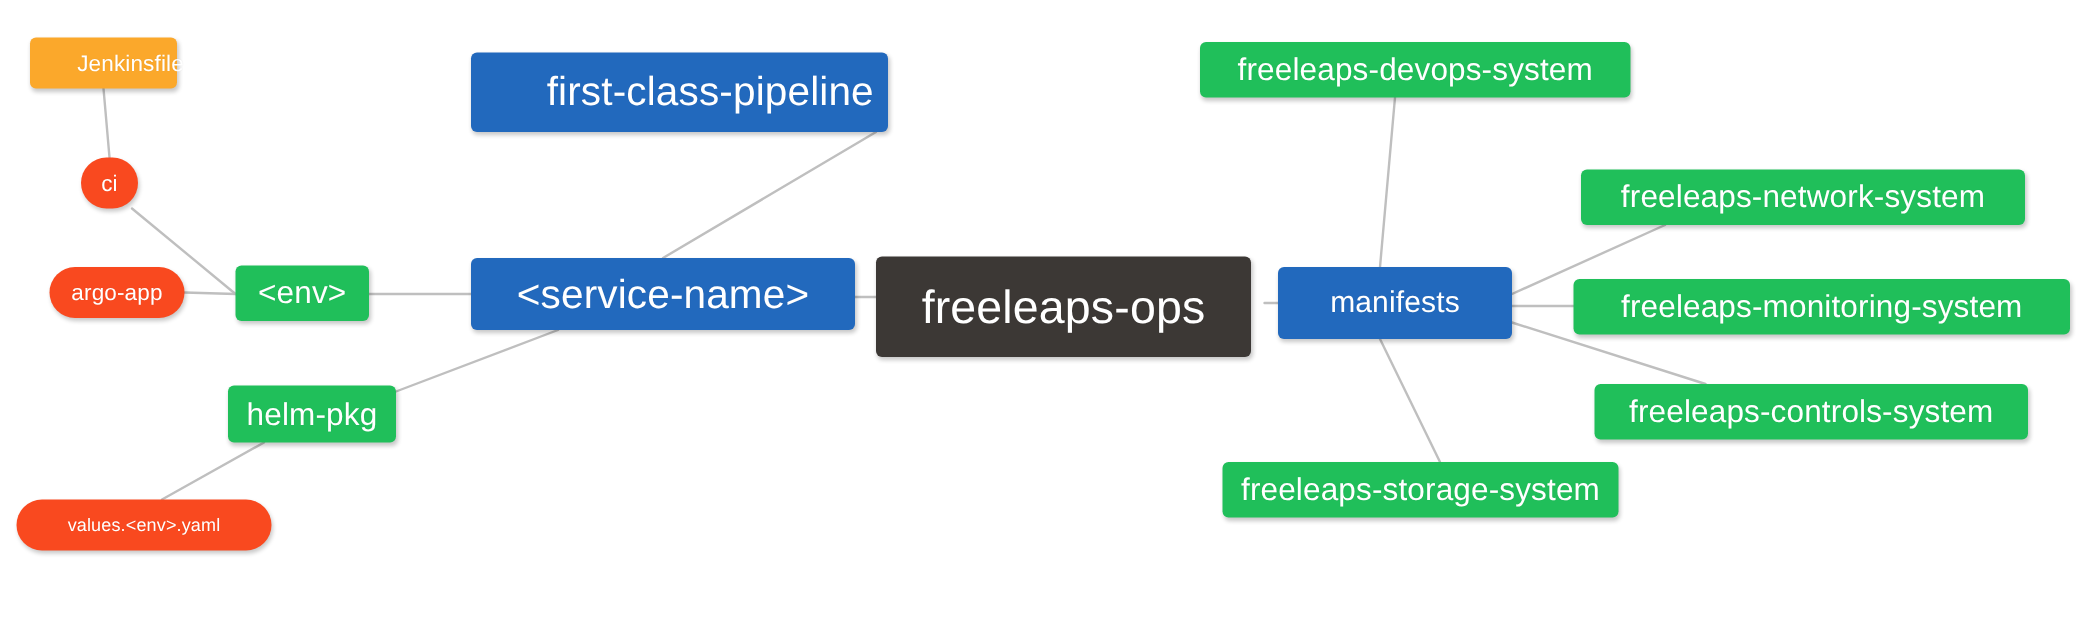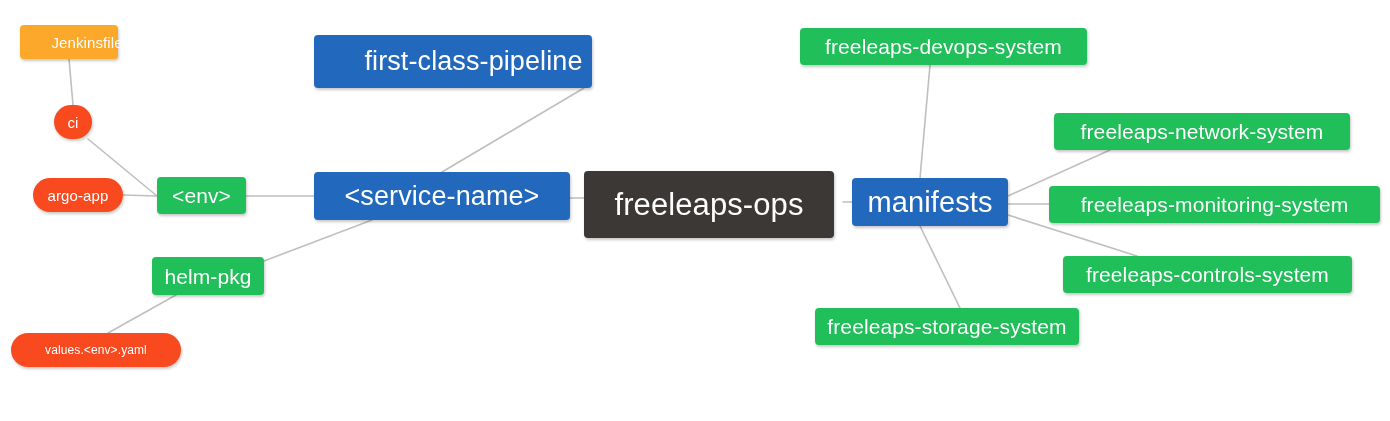--- a/index.html
+++ b/index.html
@@ -84,21 +84,21 @@
       </div>
       <div class="node n-blue" style="left: 314px; top: 35px; width: 278px; height: 53px; font-size: 27px; padding-left: 41px;">
         <span>first-class-pipeline</span>
       </div>
       <div class="node n-blue" style="left: 314px; top: 172px; width: 256px; height: 48px; font-size: 27px;">
         <span>&lt;service-name&gt;</span>
       </div>
       <div class="node n-root" style="left: 584px; top: 171px; width: 250px; height: 67px; font-size: 31px;">
         <span>freeleaps-ops</span>
       </div>
-      <div class="node n-blue" style="left: 852px; top: 178px; width: 156px; height: 48px; font-size: 29px;">
+      <div class="node n-blue" style="left: 852px; top: 178px; width: 156px; height: 48px; font-size: 20px;">
         <span>manifests</span>
       </div>
       <div class="node n-green" style="left: 800px; top: 28px; width: 287px; height: 37px; font-size: 21px;">
         <span>freeleaps-devops-system</span>
       </div>
       <div class="node n-green" style="left: 1054px; top: 113px; width: 296px; height: 37px; font-size: 21px;">
         <span>freeleaps-network-system</span>
       </div>
       <div class="node n-green" style="left: 1049px; top: 186px; width: 331px; height: 37px; font-size: 21px;">
         <span>freeleaps-monitoring-system</span>

